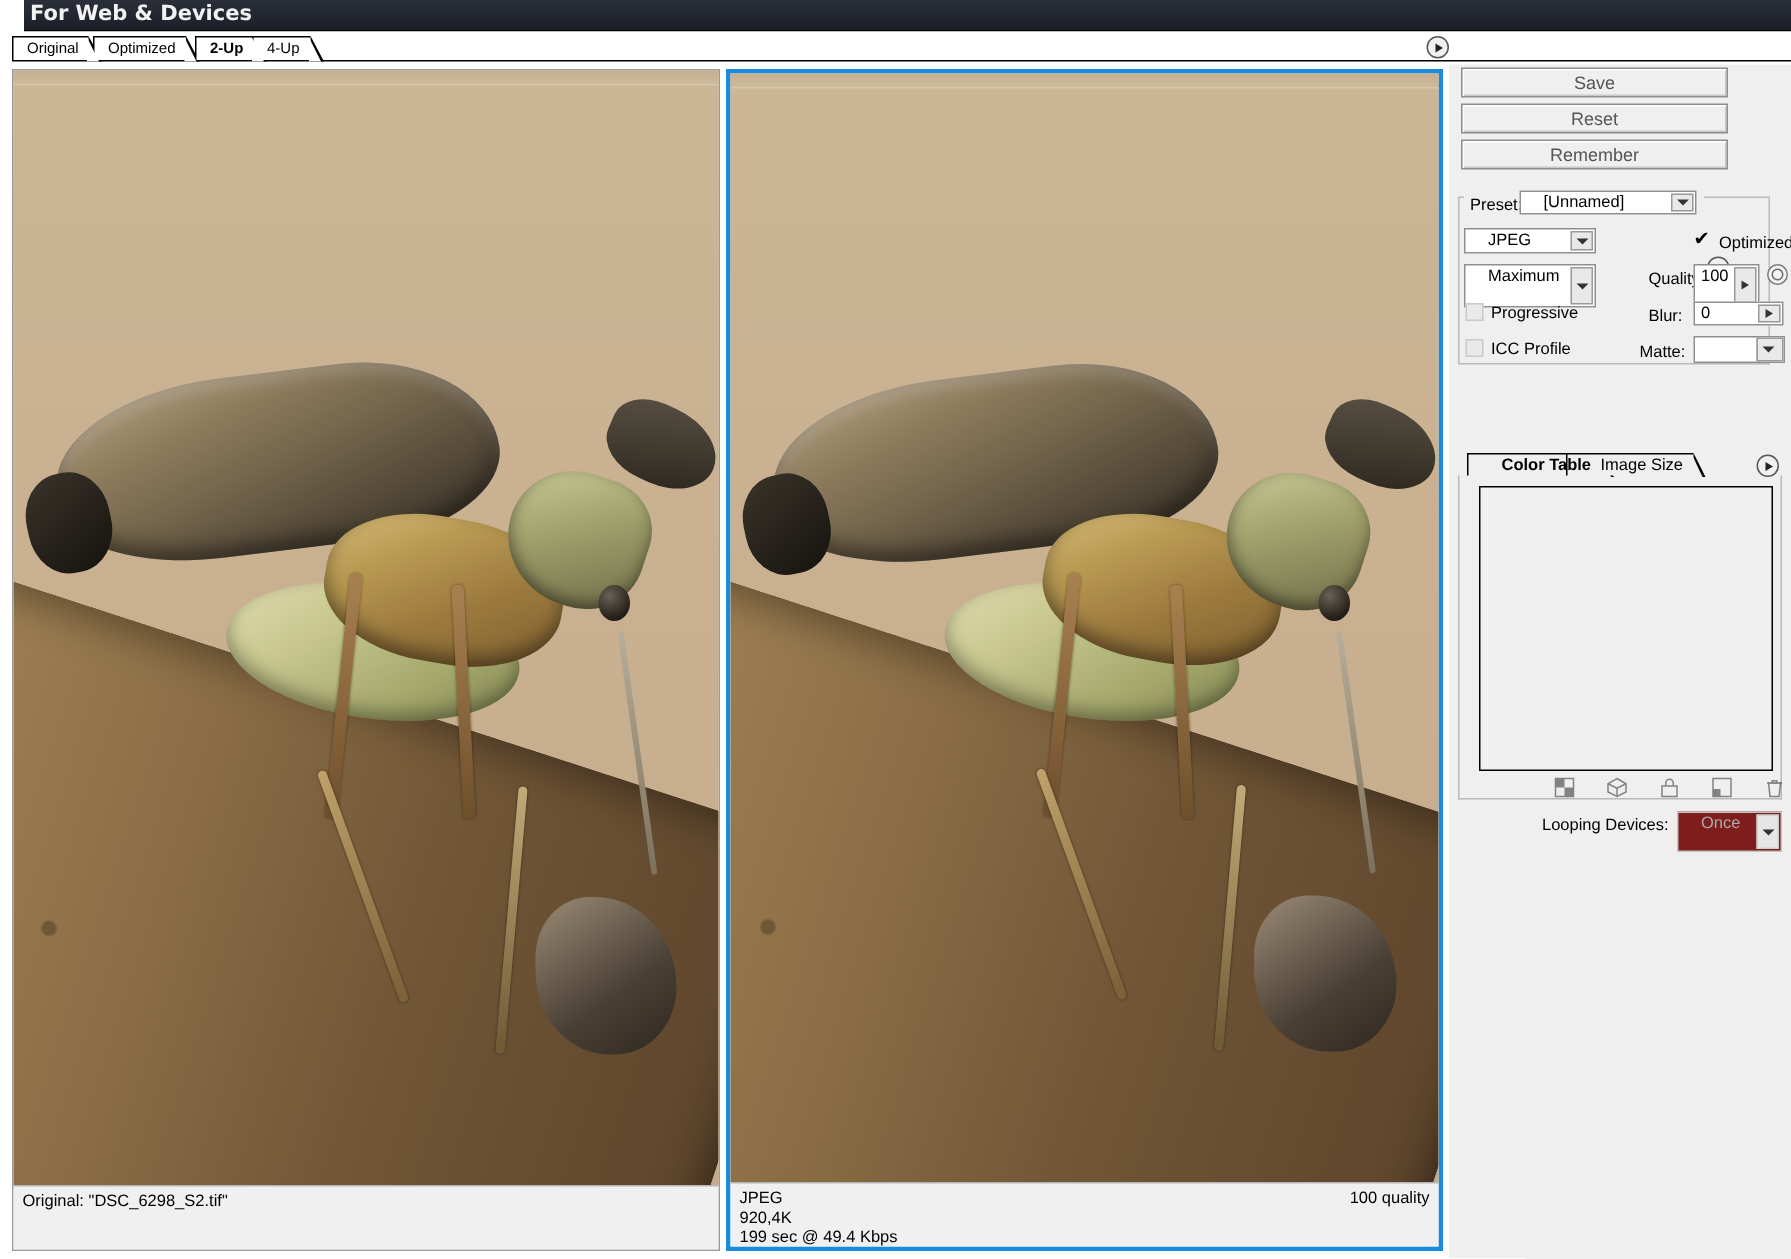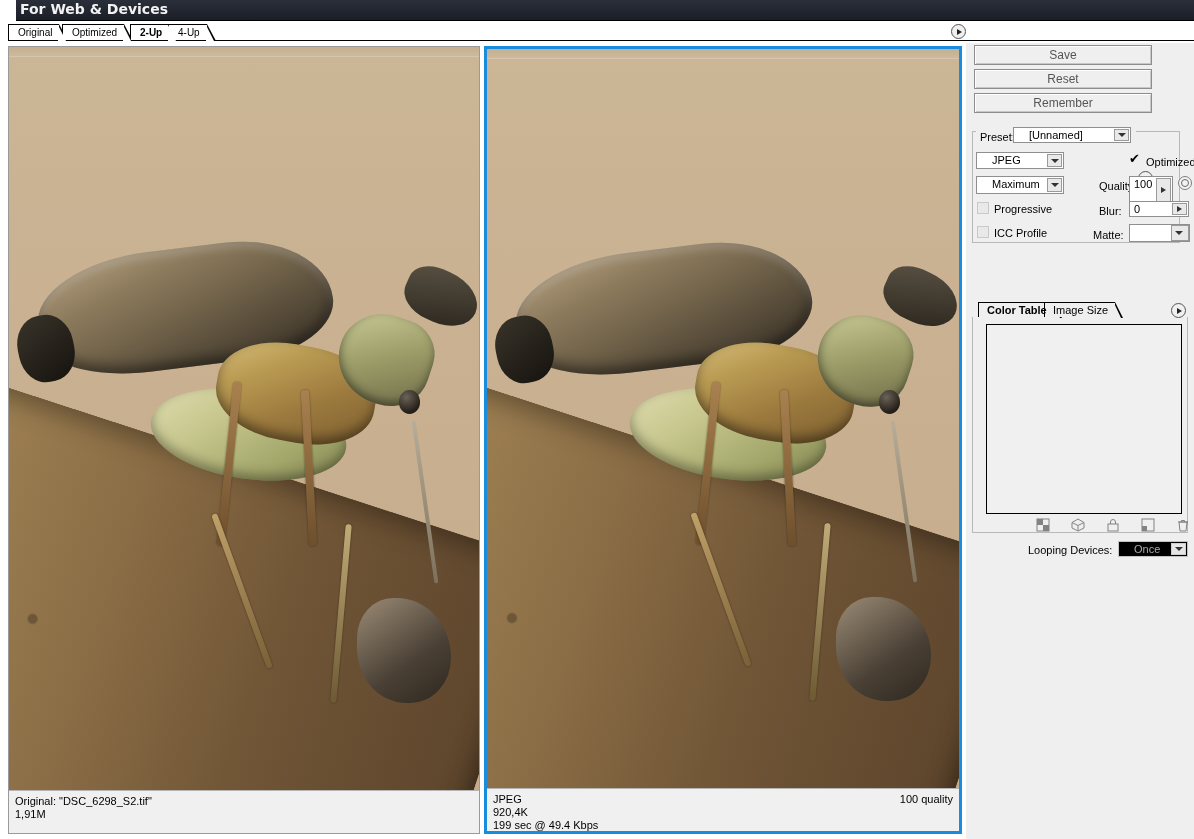--- a/index.html
+++ b/index.html
@@ -411,21 +411,21 @@
   #ct-tabstrip {
     position: absolute;
     left: 6px; top: 259px;
     width: 216px; height: 16px;
   }
   .ctab {
     position: absolute;
     top: 0;
     height: 15px;
     line-height: 15px;
-    padding: 0 7px 0 8px;
+    padding: 0 7px 0 22px;
     font-size: 11px;
     background: #efefef;
     border-top: 1px solid #000;
     border-left: 1px solid #000;
     box-sizing: border-box;
     white-space: nowrap;
   }
   .ctab::after {
     content:"";
     position:absolute; right:-8px; top:-1px;
@@ -545,21 +545,20 @@
       <div class="leg l1"></div>
       <div class="leg l2"></div>
       <div class="leg l3"></div>
       <div class="leg l4"></div>
       <div class="antenna"></div>
       <div class="debris"></div>
     </div>
   </div>
   <div class="pane-info">
     <div>Original: "DSC_6298_S2.tif"</div>
-    <div>1,91M</div>
     <div></div>
   </div>
 </div>
 
 <div class="pane" id="pane-right">
   <div class="pane-img">
     <div class="photo">
       <div class="topband"></div>
       <div class="branch">
           <div class="spots"></div>
@@ -603,21 +602,21 @@
   </div>
   <div class="circle-arrow" id="preset-menu"></div>
 
   <div class="dd" style="left:10px; top:109px; width:88px; height:17px;">
     <span class="txt">JPEG</span>
     <span class="arrowbox"></span>
   </div>
   <div class="cb checked" style="left:163px; top:112px;"></div>
   <div class="lbl" style="left:180px; top:113px;">Optimized</div>
 
-  <div class="dd" style="left:10px; top:133px; width:88px; height:18px;">
+  <div class="dd" style="left:10px; top:133px; width:88px; height:29px;">
     <span class="txt">Maximum</span>
     <span class="arrowbox"></span>
   </div>
   <div class="lbl" style="left:121px; top:137px;margin-left:12px;">Quality:</div>
   <div class="spin" style="left:163px; top:133px; width:44px; height:28px;">
     <span class="txt">100</span>
     <span class="arrowbox"></span>
   </div>
   <div class="round-btn" style="left:212px; top:133px;"></div>
 
@@ -678,20 +677,20 @@
       <svg width="14" height="14" viewBox="0 0 14 14">
           <path d="M3 4 h8 l-1 9 h-6 z" fill="none" stroke="#000"></path>
           <line x1="2" y1="4" x2="12" y2="4" stroke="#000"></line>
           <path d="M5.5 4 V2.5 h3 V4" fill="none" stroke="#000"></path>
         </svg>
     </div>
   </div>
 
   <div id="looping-row">
     <div class="lbl" style="left:56px; top:3px;">Looping Devices:</div>
-    <div class="dd" style="left:146px; top:0px; width:70px; height:16px; background:#000000; border-color:#c2c2c2; color:#a0a0a0;">
+    <div class="dd" style="left:146px; top:0px; width:70px; height:27px; background:#7f1d1d; border-color:#c2c2c2; color:#a0a0a0;">
       <span class="txt" style="color:#a8a8a8;">Once</span>
       <span class="arrowbox" style="background:#e6e6e6;border-color:#cfcfcf;"></span>
     </div>
   </div>
 
 
 </div>
 
 </body></html>

